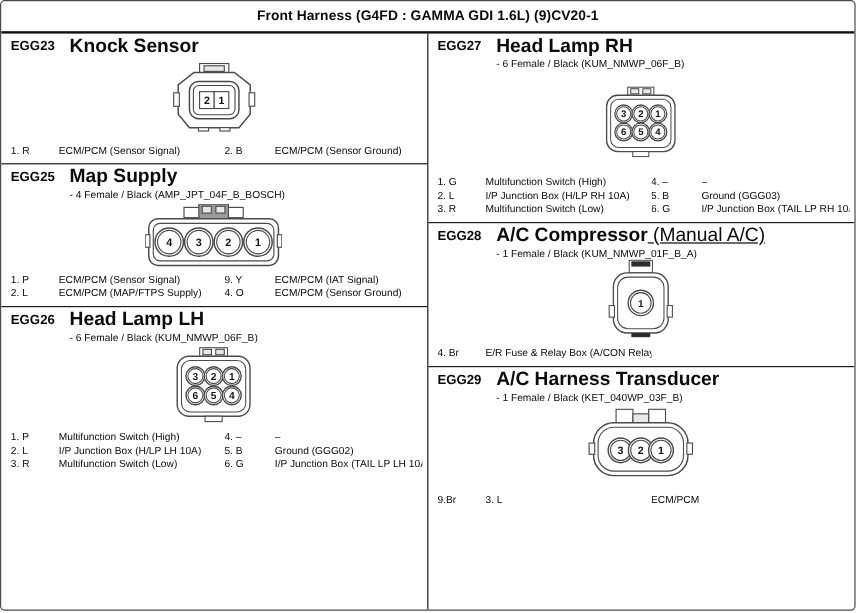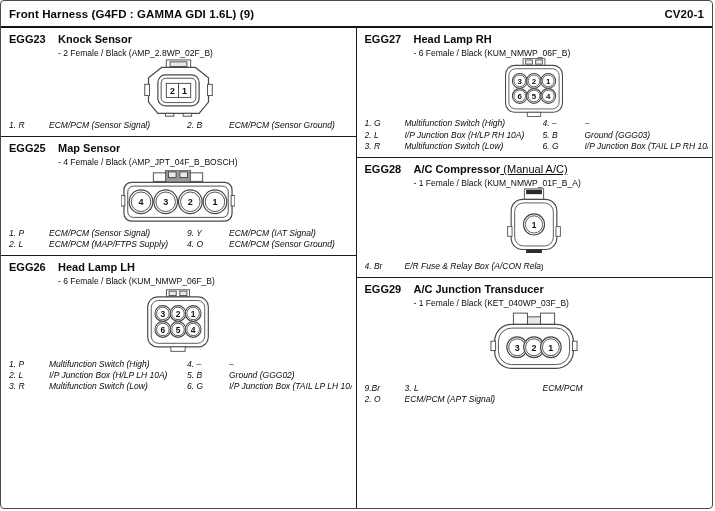--- a/index.html
+++ b/index.html
@@ -1,36 +1,36 @@
 <!DOCTYPE html>
 <html><head>
 <meta charset="utf-8">
 <style>
   html,body{margin:0;padding:0;background:#fff;}
   body{width:715px;height:511px;font-family:"Liberation Sans",sans-serif;color:#0a0a0a;}
   .page{position:relative;width:713px;height:509px;border:1.5px solid #4a4a4a;border-radius:4px;background:#fff;box-sizing:border-box;overflow:hidden;}
-  .hdr{height:25px;display:flex;align-items:center;justify-content:space-between;padding:0 8px;border-bottom:2px solid #111;}
+  .hdr{height:25px;display:flex;align-items:center;justify-content:center;padding:0 8px;border-bottom:2px solid #111;}
   .hdr .t{font-weight:bold;font-size:11.5px;letter-spacing:.1px;}
   .cols{display:flex;height:calc(100% - 27px);}
   .col{width:50%;box-sizing:border-box;display:flex;flex-direction:column;}
   .col.left{border-right:1px solid #1a1a1a;}
   .sec{box-sizing:border-box;display:flex;flex-direction:column;padding-top:5px;flex:none;}
   .sec.bordered{border-bottom:1px solid #1a1a1a;}
   .sec-head{display:flex;align-items:flex-end;padding:0 8px;}
   .code{width:49px;flex:none;font-weight:bold;font-size:11px;}
-  .title{font-weight:bold;font-size:11px;line-height:12px;}
+  .title{font-weight:bold;font-size:16px;line-height:12px;}
   .title .suffix{font-weight:normal;text-decoration:underline;}
   .subtitle{font-size:8.5px;margin:3px 0 0 57px;padding-right:8px;}
   .conn{display:flex;align-items:center;justify-content:center;min-height:0;}
   .sec .conn{flex:1;}
   .sec.auto .conn{flex:none;}
   .pins{padding:0 4px 5px 8px;margin-top:auto;}
   .sec.auto .pins{margin-top:3px;}
   .pin-row{display:grid;grid-template-columns:40px 138px 42px 1fr;font-size:8.5px;line-height:11.2px;}
-  .pin-row span{white-space:nowrap;overflow:hidden;font-style:italic;}
+  .pin-row span{white-space:nowrap;overflow:hidden;}
   svg{display:block;}
   svg .ln{stroke:#4a4a4a;fill:#fff;stroke-width:1.3;}
   svg .th{stroke:#4a4a4a;fill:#fff;stroke-width:1;}
   svg .dk{fill:#2b2b2b;stroke:none;}
   svg .gy{fill:#9a9a9a;stroke:#4a4a4a;stroke-width:1;}
   svg .lt{fill:#e8e8e8;stroke:#4a4a4a;stroke-width:1;}
   svg text{font-family:"Liberation Sans",sans-serif;font-size:9.5px;font-weight:bold;fill:#111;text-anchor:middle;}
 </style>
 </head>
 <body>
@@ -44,21 +44,20 @@
 
   <div class="cols">
 
     <div class="col left">
 
       <div class="sec bordered" style="height:109px">
         <div class="sec-head">
           <span class="code">EGG23</span>
           <span class="title">Knock Sensor</span>
         </div>
-        <div class="subtitle">- 2 Female / Black (AMP_2.8WP_02F_B)</div>
         <div class="conn">
           <svg width="83" height="60" viewBox="0 0 88 64">
             <rect class="th" x="31" y="1" width="26" height="9"></rect>
             <rect class="lt" x="35" y="3" width="18" height="5"></rect>
             <path class="ln" d="M26,9 L62,9 L76,20 L76,46 L66,58 L22,58 L12,46 L12,20 Z"></path>
             <rect class="th" x="8" y="27" width="5" height="12"></rect>
             <rect class="th" x="75" y="27" width="5" height="12"></rect>
             <rect class="ln" x="22" y="17" width="44" height="33" rx="8"></rect>
             <rect class="th" x="25.5" y="20.5" width="37" height="26" rx="5"></rect>
             <rect class="th" x="31" y="26" width="13" height="15"></rect>
@@ -75,21 +74,21 @@
             <span>ECM/PCM (Sensor Signal)</span>
             <span>2. B</span>
             <span>ECM/PCM (Sensor Ground)</span>
           </div>
         </div>
       </div>
 
       <div class="sec bordered" style="height:119px">
         <div class="sec-head">
           <span class="code">EGG25</span>
-          <span class="title">Map Sensor</span>
+          <span class="title">Map Supply</span>
         </div>
         <div class="subtitle">- 4 Female / Black (AMP_JPT_04F_B_BOSCH)</div>
         <div class="conn">
           <svg width="114" height="55" viewBox="0 0 120 58">
             <rect class="th" x="34" y="3" width="14" height="9"></rect>
             <rect class="th" x="72" y="3" width="14" height="9"></rect>
             <rect class="gy" x="47" y="0" width="26" height="13"></rect>
             <rect class="lt" x="50" y="2" width="8" height="6"></rect>
             <rect class="lt" x="62" y="2" width="8" height="6"></rect>
             <rect class="ln" x="3" y="13" width="114" height="41" rx="8"></rect>
@@ -179,21 +178,21 @@
             <span>6. G</span>
             <span>I/P Junction Box (TAIL LP LH 10A)</span>
           </div>
         </div>
       </div>
 
     </div>
 
     <div class="col">
 
-      <div class="sec bordered" style="height:130px">
+      <div class="sec bordered" style="height:158px">
         <div class="sec-head">
           <span class="code">EGG27</span>
           <span class="title">Head Lamp RH</span>
         </div>
         <div class="subtitle">- 6 Female / Black (KUM_NMWP_06F_B)</div>
         <div class="conn">
           <svg width="66" height="62" viewBox="0 0 78 74">
             <rect class="th" x="26" y="2" width="26" height="8"></rect>
             <rect class="lt" x="29" y="3.5" width="8" height="5"></rect>
             <rect class="lt" x="41" y="3.5" width="8" height="5"></rect>
@@ -268,21 +267,21 @@
             <span>E/R Fuse &amp; Relay Box (A/CON Relay)</span>
             <span></span>
             <span></span>
           </div>
         </div>
       </div>
 
       <div class="sec auto">
         <div class="sec-head">
           <span class="code">EGG29</span>
-          <span class="title">A/C Junction Transducer</span>
+          <span class="title">A/C Harness Transducer</span>
         </div>
         <div class="subtitle">- 1 Female / Black (KET_040WP_03F_B)</div>
         <div class="conn" style="height:72px">
           <svg width="88" height="64" viewBox="0 0 94 68">
             <rect class="th" x="25" y="1" width="15" height="12"></rect>
             <rect class="th" x="54" y="1" width="15" height="12"></rect>
             <rect class="lt" x="40" y="5" width="14" height="8"></rect>
             <rect class="ln" x="5" y="13" width="84" height="47" rx="18"></rect>
             <rect class="th" x="9" y="17" width="76" height="39" rx="14"></rect>
             <rect class="th" x="1" y="31" width="5" height="10"></rect>
@@ -297,24 +296,18 @@
             <text x="47" y="41">2</text>
             <text x="65" y="41">1</text>
           </svg>
         </div>
         <div class="pins">
           <div class="pin-row">
             <span>9.Br</span>
             <span>3. L</span>
             <span>ECM/PCM (APT/RPS Supply)</span>
           </div>
-          <div class="pin-row">
-            <span>2. O</span>
-            <span>ECM/PCM (APT Signal)</span>
-            <span></span>
-            <span></span>
-          </div>
         </div>
       </div>
 
     </div>
   </div>
 </div>
 
 </body></html>

